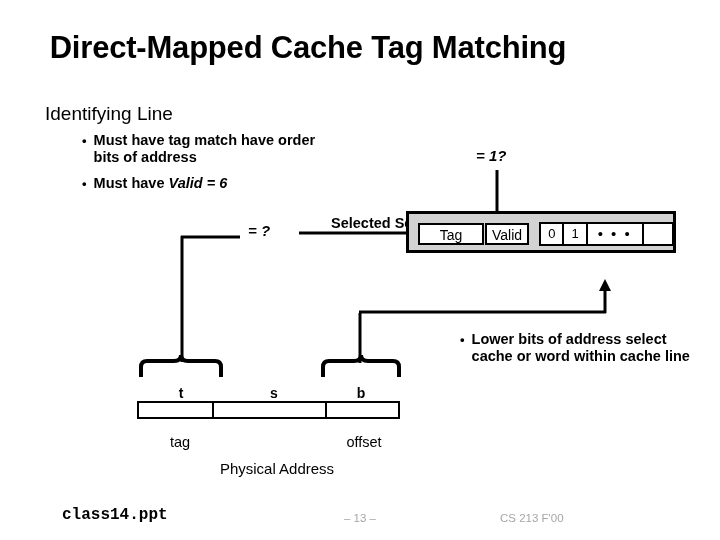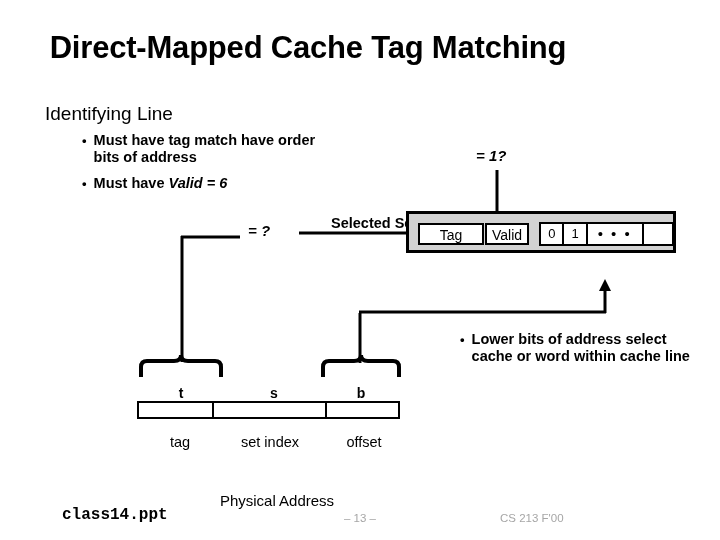--- a/index.html
+++ b/index.html
@@ -167,21 +167,21 @@
     font-size: 14.5px;
     line-height: 17px;
     text-align: center;
   }
   #name-tag       { left: 145px; top: 434px; width: 70px; }
   #name-set-index { left: 215px; top: 434px; width: 110px; }
   #name-offset    { left: 325px; top: 434px; width: 78px; }
 
   #label-physical-address {
     position: absolute;
-    left: 0; top: 492px;
+    left: 0; top: 460px;
     width: 554px;
     text-align: center;
     font-size: 15px;
     line-height: 18px;
   }
 
   
   #footer-file {
     position: absolute;
     left: 62px; top: 508px;
@@ -279,21 +279,20 @@
   <div class="size-label" id="size-s">s</div>
   <div class="size-label" id="size-b">b</div>
 
   <div id="address-bar">
     <div id="field-tag"></div>
     <div id="field-set-index"></div>
     <div id="field-offset"></div>
   </div>
 
   <div class="field-label" id="name-tag">tag</div>
-  <div class="field-label" id="name-set-index">set index</div>
   <div class="field-label" id="name-offset">offset</div>
 
   <div id="label-physical-address">Physical Address</div>
 
   <div id="footer-file">class14.ppt</div>
   <div id="footer-page">– 13 –</div>
   <div id="footer-course">CS 213 F'00</div>
 
 </div>
 

